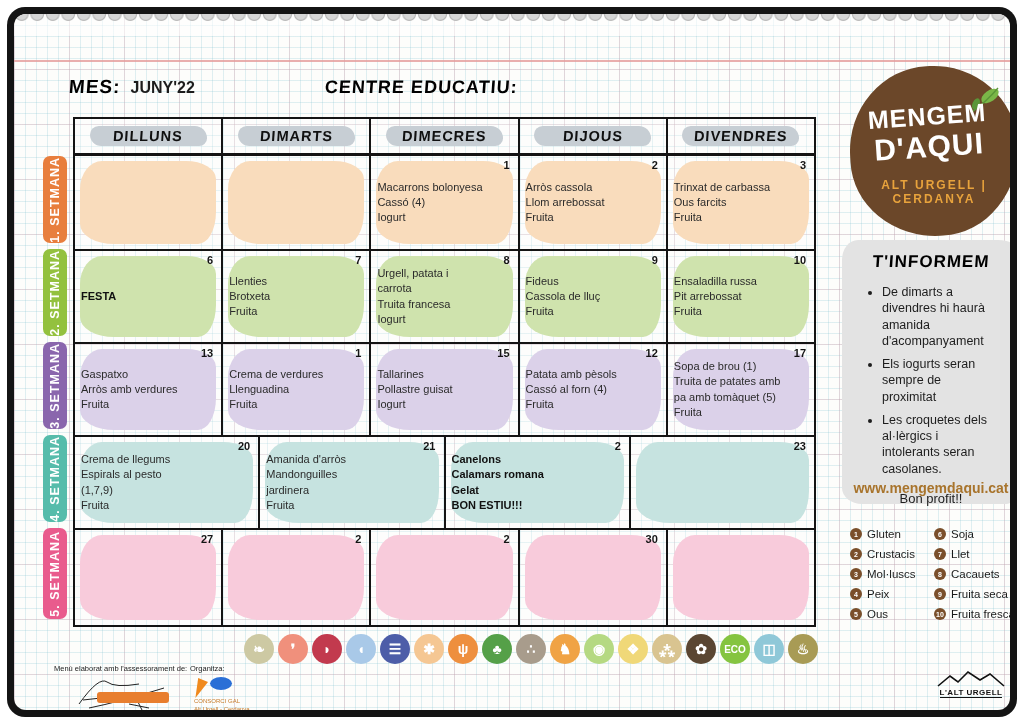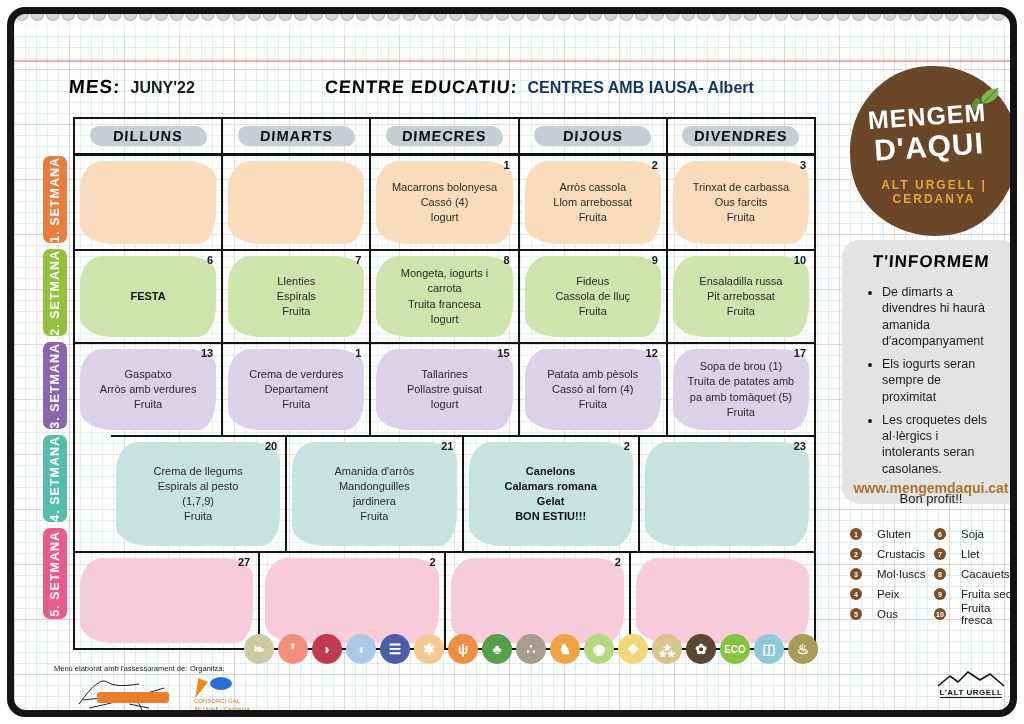--- a/index.html
+++ b/index.html
@@ -32,21 +32,21 @@
   .day-head{flex:1;position:relative;display:flex;align-items:center;justify-content:center;border-right:2px solid #141414;}
   .day-head:last-child{border-right:none;}
   .day-head .blob{position:absolute;left:10%;right:10%;top:7px;bottom:7px;background:#c7ced4;border-radius:10px 14px 9px 13px;}
   .day-head .lbl{position:relative;font-size:14.5px;z-index:1;color:#101010;}
   .week-row{display:flex;position:relative;}
   .cell{flex:1;position:relative;border-right:2px solid #141414;border-top:2px solid #141414;overflow:hidden;}
   .cell:last-child{border-right:none;}
   .week-row:first-of-type .cell{border-top:none;}
   .cell .blob{position:absolute;left:5px;right:5px;top:5px;bottom:5px;border-radius:22px 30px 18px 34px / 28px 18px 32px 20px;}
   .cell .num{position:absolute;top:3px;right:8px;font-size:11px;font-weight:bold;color:#141414;z-index:2;}
-  .cell .lines{position:absolute;inset:0;display:flex;flex-direction:column;align-items:center;justify-content:center;z-index:1;padding:4px 6px;}
+  .cell .lines{position:absolute;inset:0;display:flex;flex-direction:column;align-items:flex-start;justify-content:center;z-index:1;padding:4px 6px;}
   .cell .line{font-size:11px;line-height:1.38;color:#2b2b2b;text-align:center;margin:0;}
   .cell.bold .line{font-weight:bold;color:#111;}
   .wtab{position:absolute;left:0;width:24px;display:flex;align-items:center;justify-content:center;
     border-radius:7px;color:#fff;z-index:3;}
   .wtab span{writing-mode:vertical-rl;transform:rotate(180deg);font-size:12.5px;font-weight:900;letter-spacing:1px;white-space:nowrap;}
 
   
   .logo{position:absolute;left:836px;top:52px;width:168px;height:170px;z-index:2;}
   .logo .disc{position:absolute;inset:0;background:#6b4729;border-radius:49% 51% 48% 52% / 51% 49% 53% 47%;transform:rotate(-3deg);}
   .logo .t1{position:absolute;top:36px;left:0;right:14px;text-align:center;color:#fff;font-size:25px;font-weight:900;letter-spacing:1px;transform:rotate(-4deg);}
@@ -58,21 +58,21 @@
   .info{position:absolute;left:828px;top:226px;width:178px;height:264px;background:#e3e3e3;
     border-radius:16px 22px 14px 20px / 20px 14px 22px 16px;z-index:2;padding:10px 12px;box-sizing:border-box;}
   .info .title{text-align:center;font-size:17px;margin:2px 0 8px;}
   .info ul{margin:12px;padding-left:16px;}
   .info li{font-size:12.5px;line-height:1.3;margin-bottom:7px;color:#1d1d1d;}
   .info .bon{ text-align:center;font-size:13px;color:#1d1d1d;margin-top:14px;}
   .info .web{position:absolute;bottom:8px;left:0;right:0;text-align:center;font-size:14px;font-weight:bold;color:#a8742c;}
 
   
   .allerg{position:absolute;left:836px;top:510px;width:172px;display:grid;grid-template-columns:84px 88px;grid-auto-rows:20px;z-index:2;}
-  .al-item{display:flex;align-items:center;gap:15px;}
+  .al-item{display:flex;align-items:center;gap:5px;}
   .al-dot{width:12px;height:12px;border-radius:50%;background:#7a4f2b;color:#fff;font-size:7px;font-weight:bold;display:flex;align-items:center;justify-content:center;flex:0 0 12px;}
   .al-lbl{font-size:11.5px;color:#1b1b1b;}
 
   
   .food-row{position:absolute;left:230px;top:620px;display:flex;gap:4px;z-index:2;}
   .food{width:30px;height:30px;border-radius:50%;display:flex;align-items:center;justify-content:center;color:#fff;font-size:14px;font-weight:bold;}
   .food.eco{font-size:10px;letter-spacing:0;}
 
   
   .footer{position:absolute;left:0;right:0;top:648px;height:62px;z-index:2;font-size:7px;color:#333;}
@@ -102,21 +102,20 @@
 
 <div class="frame">
   <div class="page">
     <div class="perforation"></div>
     <div class="margin-line"></div>
 
     <div class="hdr">
       <span class="marker mes-l">MES:</span>
       <span class="mes-v">JUNY'22</span>
       <span class="marker ce-l">CENTRE EDUCATIU:</span>
-      <span class="ce-v">CENTRES AMB IAUSA- Albert</span>
     </div>
 
     <div class="cal">
       <div class="cal-table">
         <div class="head-row">
             <div class="day-head">
               <div class="blob"></div>
               <div class="lbl marker">DILLUNS</div>
             </div>
             <div class="day-head">
@@ -180,29 +179,29 @@
                 <span class="num">6</span>
                 <div class="lines">
                   <p class="line">FESTA</p>
                 </div>
               </div>
               <div class="cell">
                 <div class="blob" style="background: rgb(207, 227, 173);"></div>
                 <span class="num">7</span>
                 <div class="lines">
                   <p class="line">Llenties</p>
-                  <p class="line">Espirals</p>
+                  <p class="line">Brotxeta</p>
                   <p class="line">Fruita</p>
                 </div>
               </div>
               <div class="cell">
                 <div class="blob" style="background: rgb(207, 227, 173);"></div>
                 <span class="num">8</span>
                 <div class="lines">
-                  <p class="line">Mongeta, iogurts i</p>
+                  <p class="line">Urgell, patata i</p>
                   <p class="line">carrota</p>
                   <p class="line">Truita francesa</p>
                   <p class="line">Iogurt</p>
                 </div>
               </div>
               <div class="cell">
                 <div class="blob" style="background: rgb(207, 227, 173);"></div>
                 <span class="num">9</span>
                 <div class="lines">
                   <p class="line">Fideus</p>
@@ -228,21 +227,21 @@
                   <p class="line">Gaspatxo</p>
                   <p class="line">Arròs amb verdures</p>
                   <p class="line">Fruita</p>
                 </div>
               </div>
               <div class="cell">
                 <div class="blob" style="background: rgb(219, 209, 233);"></div>
                 <span class="num">1</span>
                 <div class="lines">
                   <p class="line">Crema de verdures</p>
-                  <p class="line">Departament</p>
+                  <p class="line">Llenguadina</p>
                   <p class="line">Fruita</p>
                 </div>
               </div>
               <div class="cell">
                 <div class="blob" style="background: rgb(219, 209, 233);"></div>
                 <span class="num">15</span>
                 <div class="lines">
                   <p class="line">Tallarines</p>
                   <p class="line">Pollastre guisat</p>
                   <p class="line">Iogurt</p>
@@ -261,21 +260,21 @@
                 <div class="blob" style="background: rgb(219, 209, 233);"></div>
                 <span class="num">17</span>
                 <div class="lines">
                   <p class="line">Sopa de brou (1)</p>
                   <p class="line">Truita de patates amb</p>
                   <p class="line">pa amb tomàquet (5)</p>
                   <p class="line">Fruita</p>
                 </div>
               </div>
             </div>
-            <div class="week-row" style="height: 116px; margin-left: 36px;">
+            <div class="week-row" style="height: 93px;">
               <div class="cell">
                 <div class="blob" style="background: rgb(198, 227, 224);"></div>
                 <span class="num">20</span>
                 <div class="lines">
                   <p class="line">Crema de llegums</p>
                   <p class="line">Espirals al pesto</p>
                   <p class="line">(1,7,9)</p>
                   <p class="line">Fruita</p>
                 </div>
               </div>
@@ -312,20 +311,25 @@
                 <div class="lines"></div>
               </div>
               <div class="cell">
                 <div class="blob" style="background: rgb(248, 203, 219);"></div>
                 <span class="num">2</span>
                 <div class="lines"></div>
               </div>
               <div class="cell">
                 <div class="blob" style="background: rgb(248, 203, 219);"></div>
                 <span class="num">2</span>
+                <div class="lines"></div>
+              </div>
+              <div class="cell">
+                <div class="blob" style="background: rgb(248, 203, 219);"></div>
+                <span class="num">30</span>
                 <div class="lines"></div>
               </div>
               <div class="cell">
                 <div class="blob" style="background: rgb(248, 203, 219);"></div>
                 <div class="lines"></div>
               </div>
             </div>
           </div>
       </div>
       <div>

